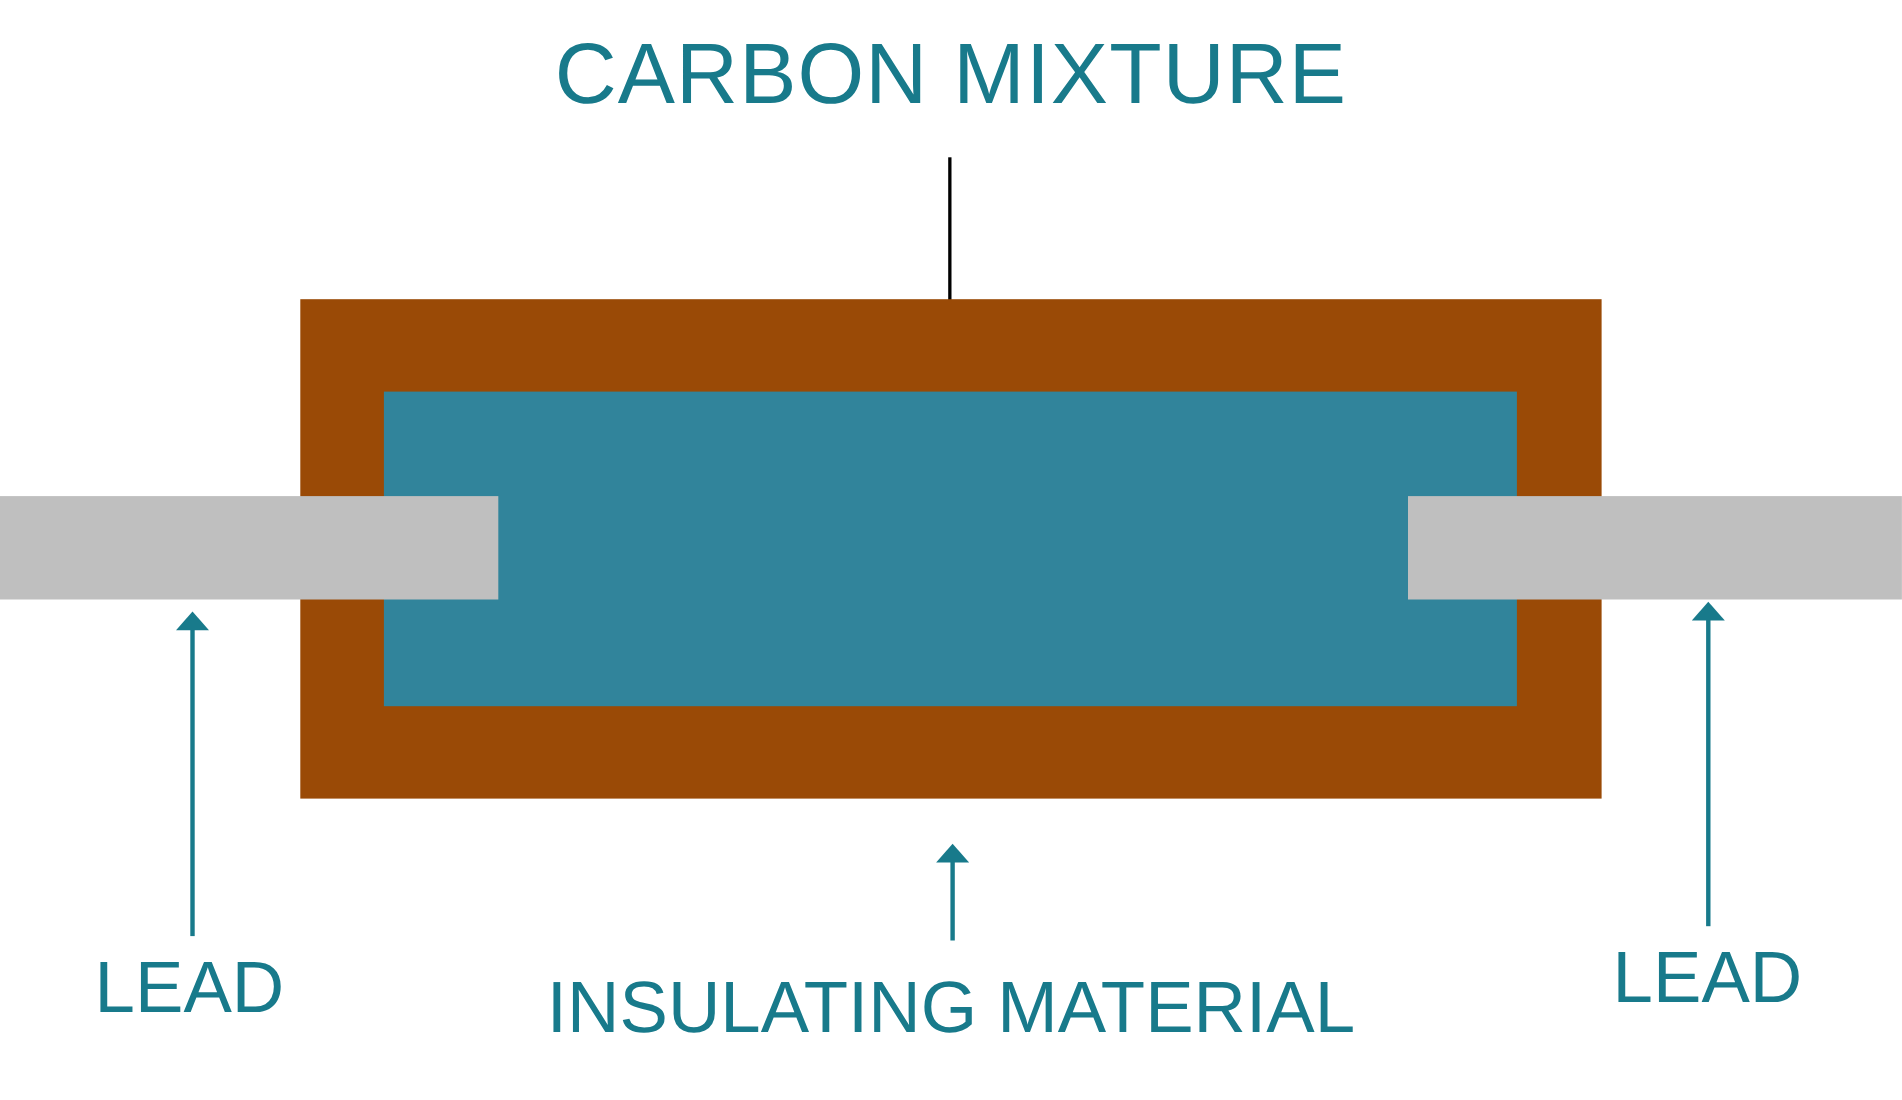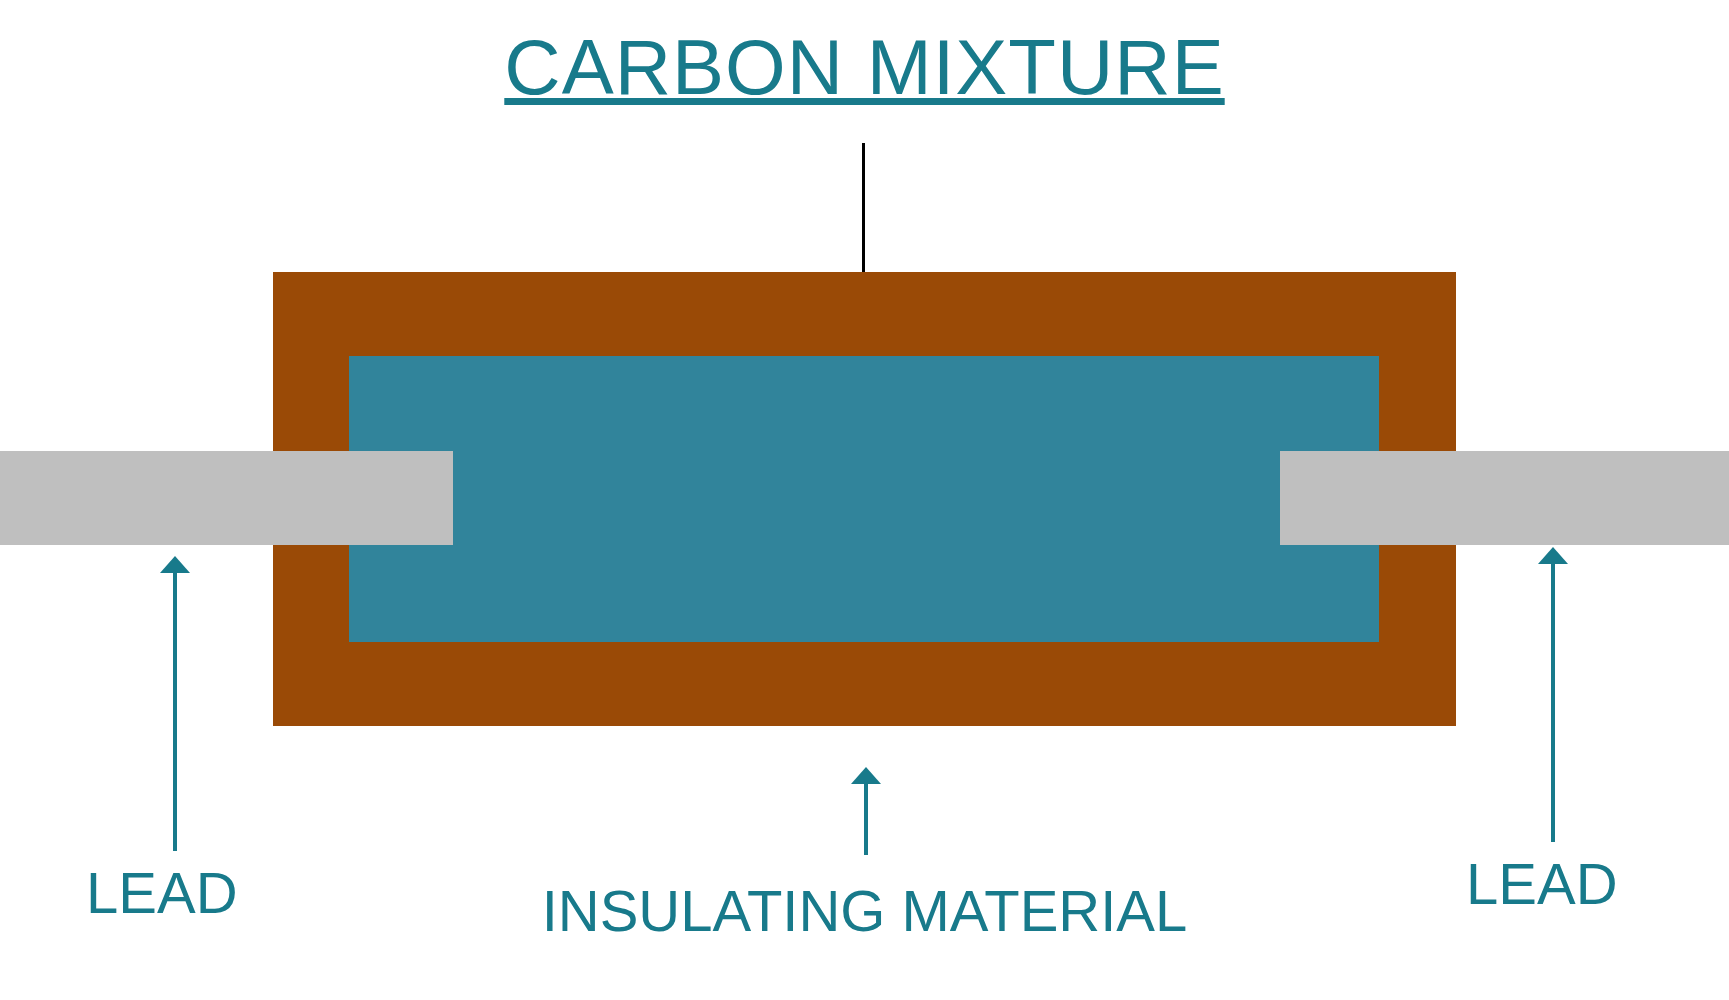--- a/index.html
+++ b/index.html
@@ -52,35 +52,35 @@
              border-bottom: 17px solid #187A8B; }
   .lead-left-shaft  { left: 173px;  top: 572px; width: 4px; height: 279px; }
   .lead-left-head   { left: 160px;  top: 556px; }
   .ins-shaft        { left: 864px;  top: 783px; width: 4px; height: 72px; }
   .ins-head         { left: 851px;  top: 767px; }
   .lead-right-shaft { left: 1551px; top: 563px; width: 4px; height: 279px; }
   .lead-right-head  { left: 1538px; top: 547px; }
 
   
   .bottom-label {
-    font-size: 58px;
+    font-size: 66px;
     line-height: 1;
     white-space: nowrap;
     z-index: 4;
   }
   .lead-left-label  { left: 86px;  top: 864px; }
   .ins-label        { left: 0; right: 0; top: 882px; text-align: center; }
   .lead-right-label { left: 1466px; top: 855px; }
 </style>
 </head>
 <body>
 
 <div id="canvas" style="background-color: rgb(255, 255, 255);">
 
-  <div class="abs title" style="color: rgb(24, 122, 139); text-decoration: underline;">CARBON MIXTURE</div>
+  <div class="abs title" style="color: rgb(24, 122, 139);">CARBON MIXTURE</div>
 
   <div class="abs body-rect" style="background-color: rgb(154, 74, 6);"></div>
 
   <div class="abs carbon-rect" style="background-color: rgb(49, 132, 155);"></div>
 
   <div class="abs lead-rect lead-left-rect" style="background-color: rgb(191, 191, 191);"></div>
   <div class="abs lead-rect lead-right-rect" style="background-color: rgb(191, 191, 191);"></div>
 
   <div class="arrow">
     <div class="abs shaft cm-shaft" style="background-color: rgb(0, 0, 0);"></div>

